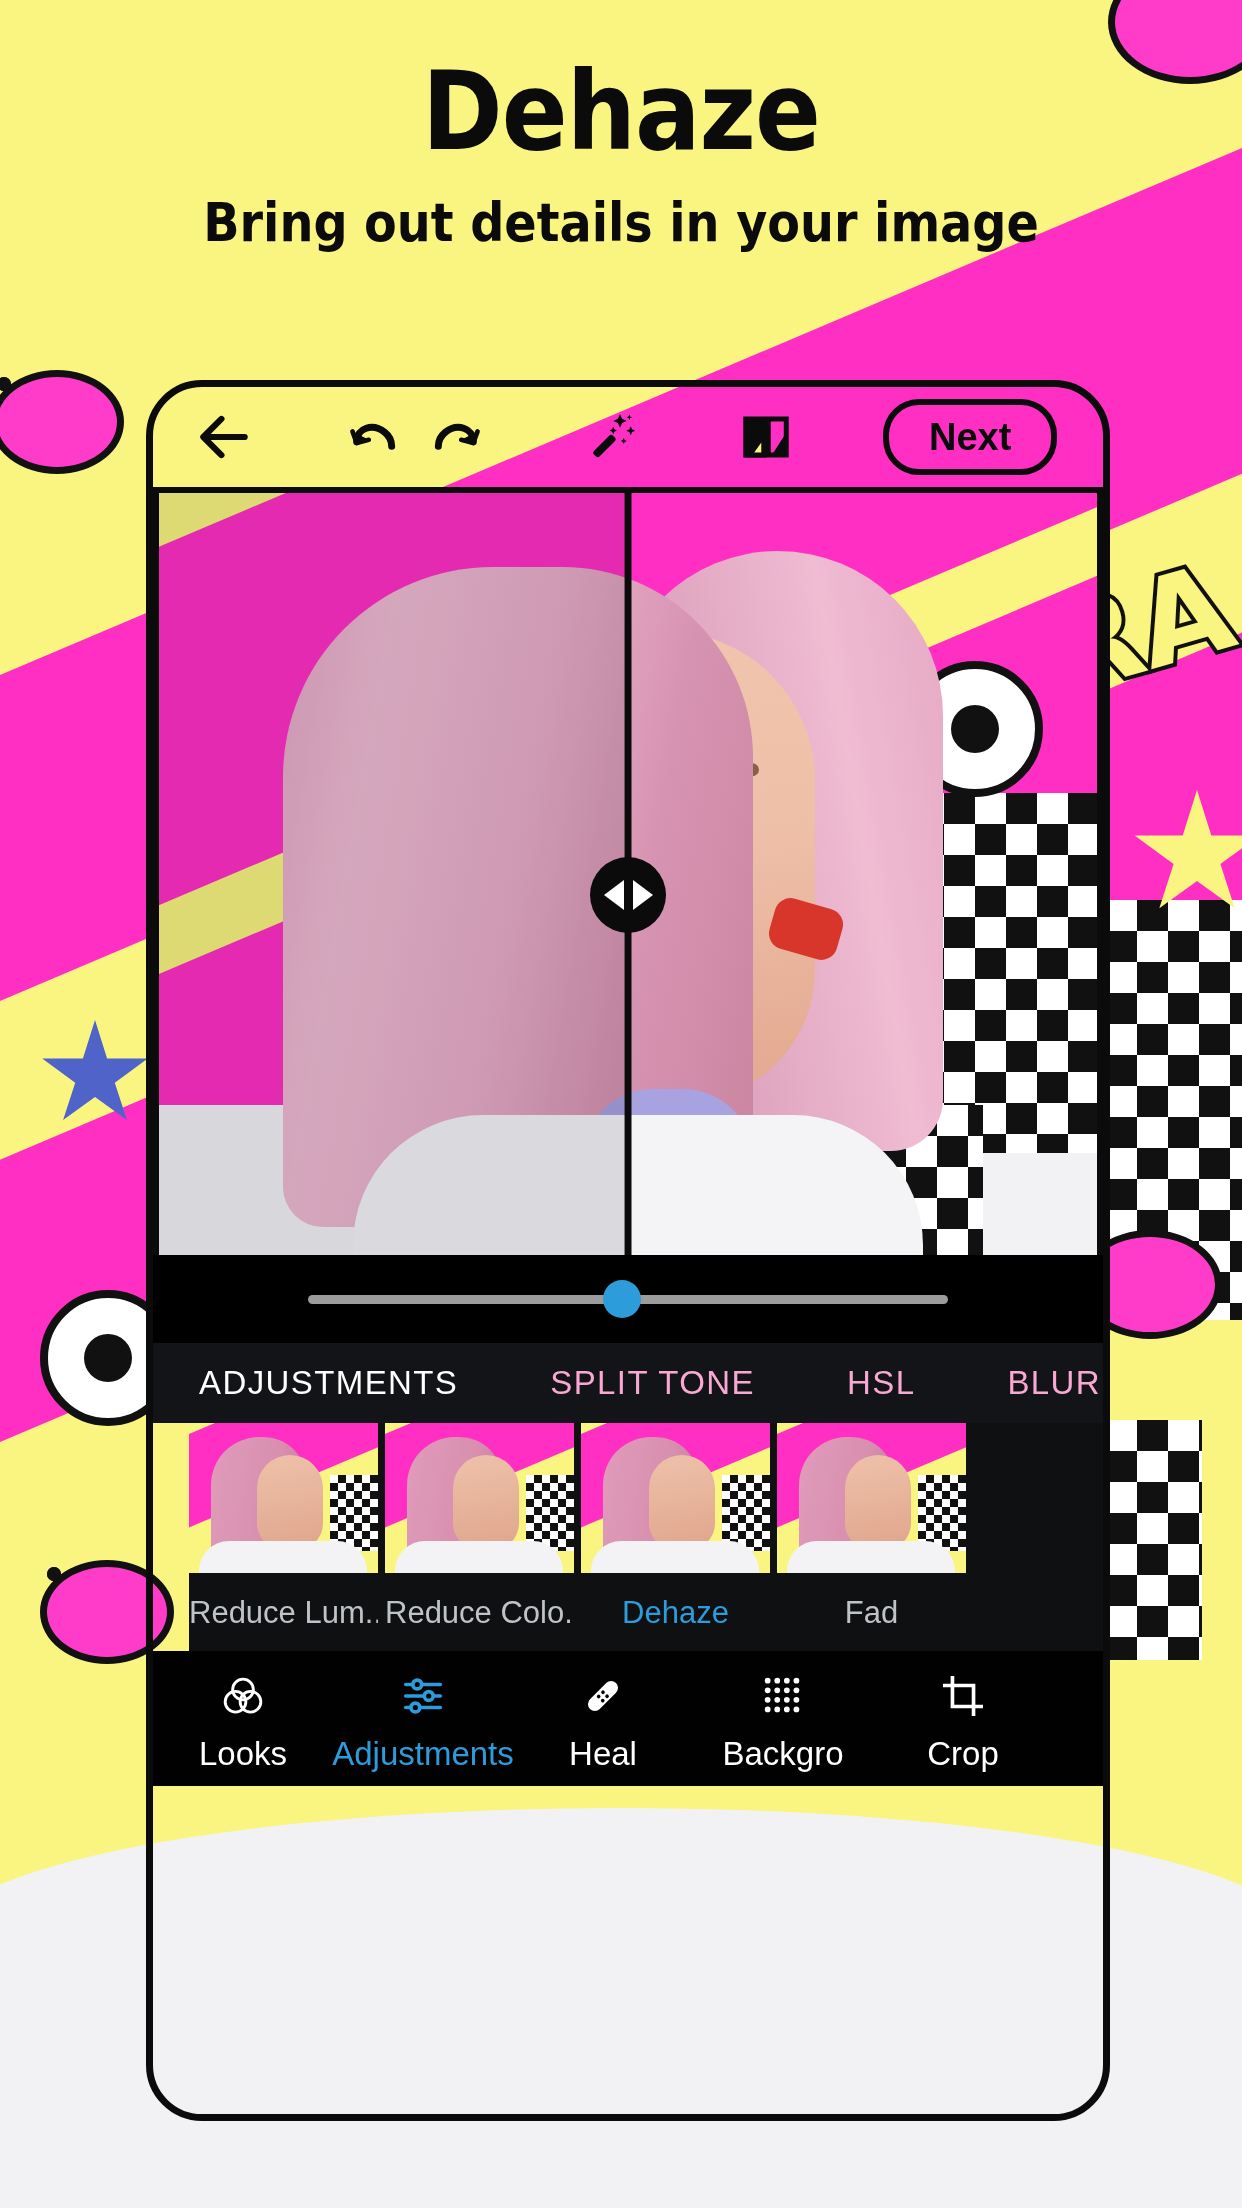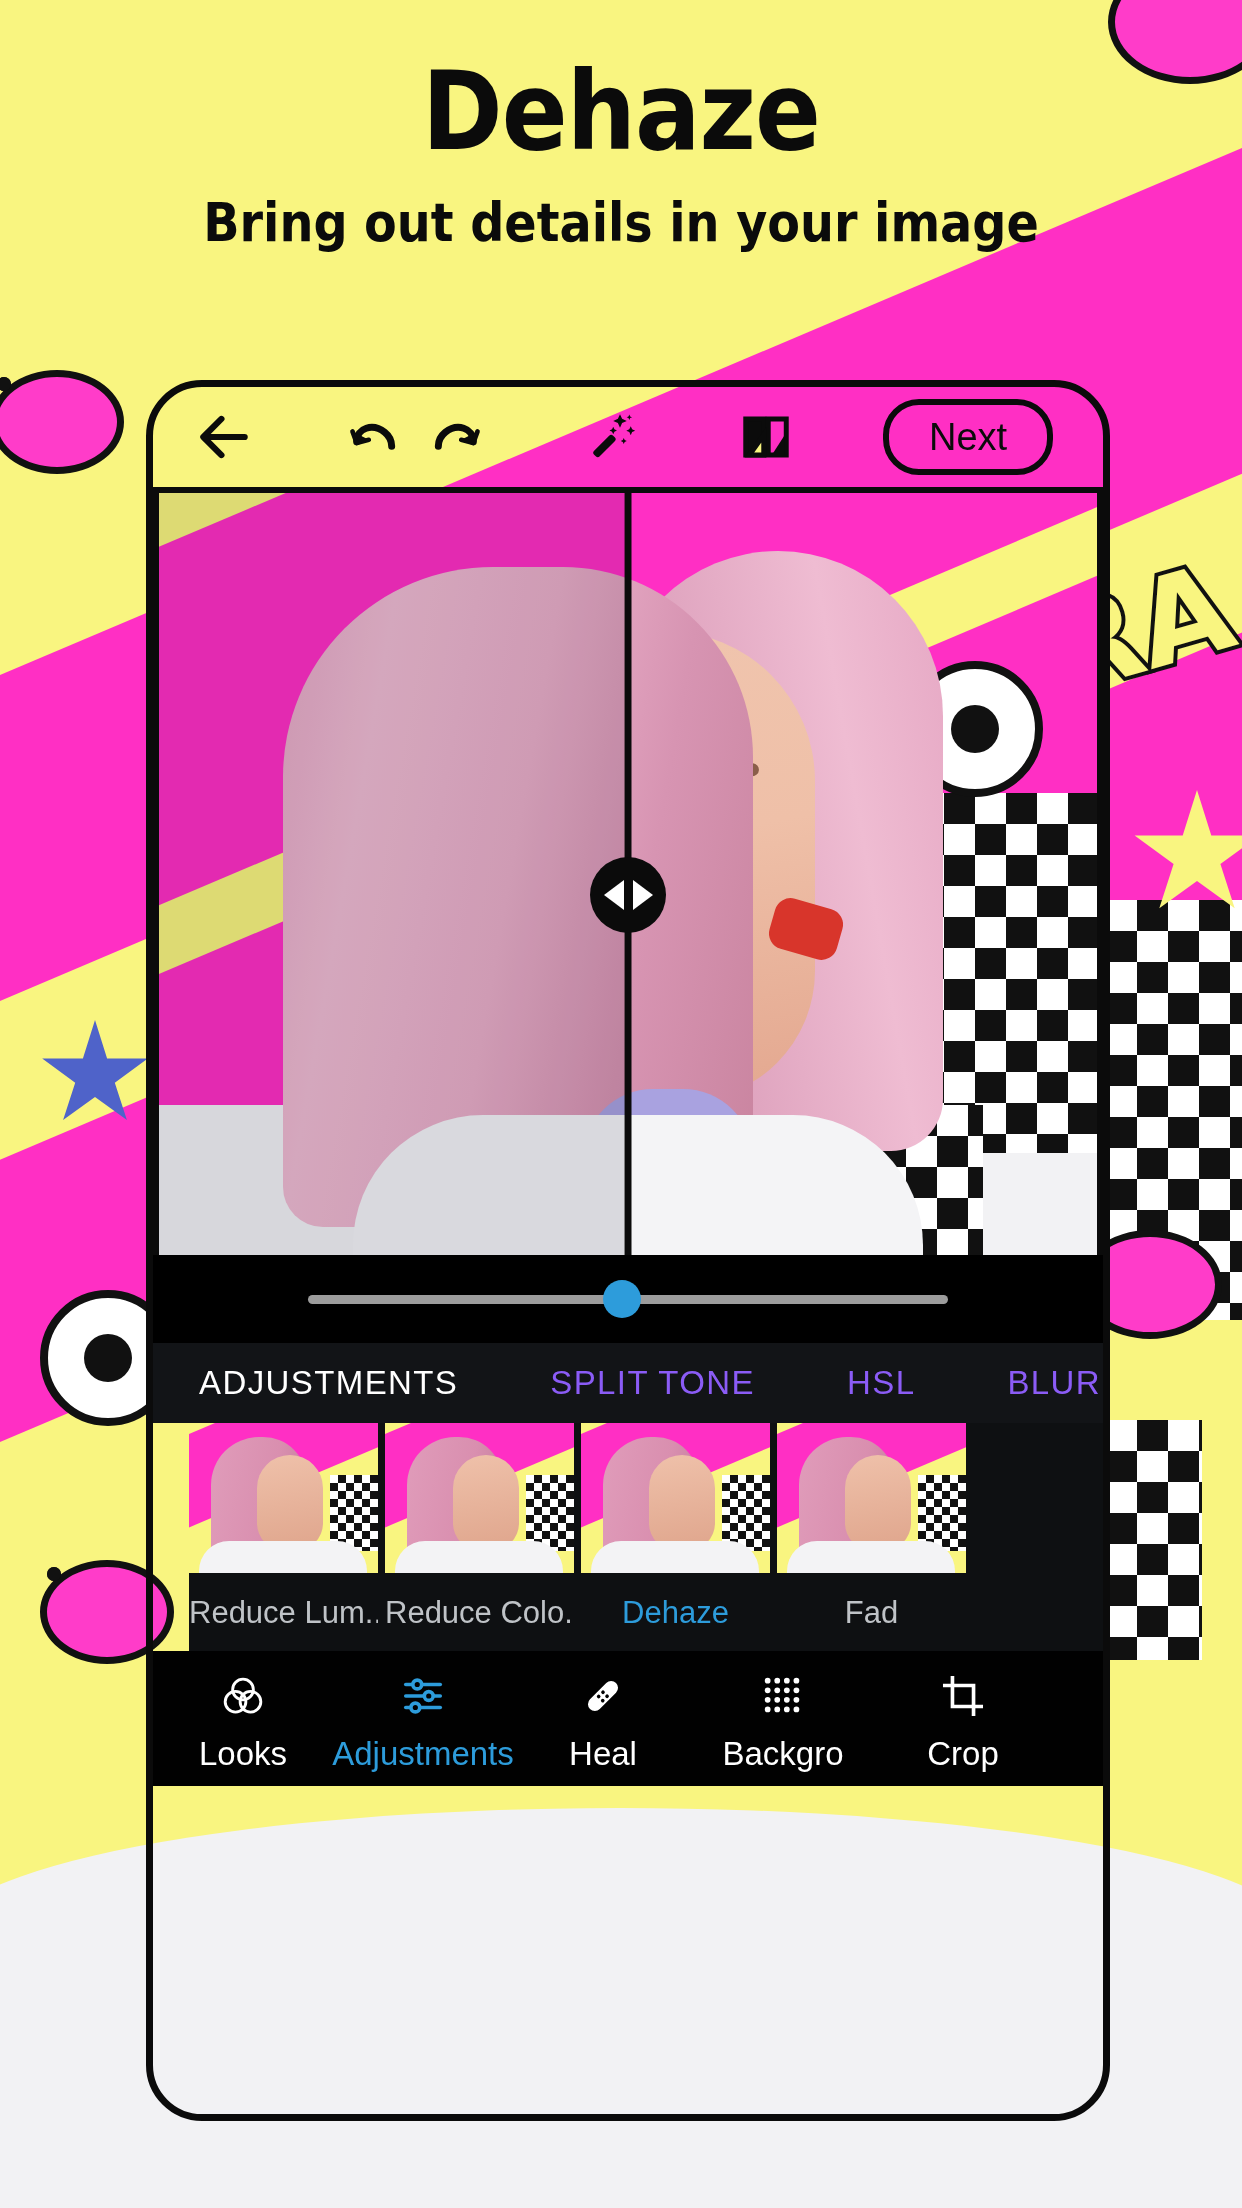--- a/index.html
+++ b/index.html
@@ -81,21 +81,21 @@
     background:transparent;
   }
   #toolbar .tb-icon{display:flex;align-items:center;justify-content:center;color:#0B0B0B;}
   #tb-back{margin-left:38px;width:66px;height:66px;}
   #tb-undo{margin-left:86px;width:60px;height:60px;}
   #tb-redo{margin-left:24px;width:60px;height:60px;}
   #tb-magic{margin-left:96px;width:60px;height:60px;}
   #tb-compare{margin-left:94px;width:58px;height:58px;}
   #tb-next{
     margin-left:88px;height:64px;padding:0 40px;border:6px solid #0B0B0B;border-radius:36px;
-    background:transparent;color:#0B0B0B;font-size:38px;font-weight:400;
+    background:transparent;color:#0B0B0B;font-size:38px;font-weight:700;
     display:flex;align-items:center;justify-content:center;
     font-family:"Liberation Sans",sans-serif;cursor:pointer;
   }
 
   
   #canvas{
     position:relative;width:100%;height:762px;overflow:hidden;background:#F9F580;
     border-top:6px solid #0B0B0B;
   }
   #canvas-bg{position:absolute;inset:0;overflow:hidden;}
@@ -163,21 +163,21 @@
     position:absolute;top:50%;width:38px;height:38px;border-radius:50%;
     background:#2D9CDB;transform:translate(-50%,-50%);cursor:pointer;
   }
 
   
   #tabs{
     width:100%;height:80px;background:#121417;display:flex;align-items:center;
     overflow:hidden;
   }
   .tab{
-    flex:0 0 auto;font-size:33px;letter-spacing:1.4px;color:#8b5cf6;
+    flex:0 0 auto;font-size:33px;letter-spacing:1.4px;color:#f9a8d4;
     padding:0 46px;white-space:nowrap;cursor:pointer;
   }
   .tab.active{color:#FFFFFF;}
 
   
   #filmstrip{width:100%;height:228px;background:#0E1012;display:flex;align-items:flex-start;overflow:hidden;margin-left:36px;}
   .film-item{flex:0 0 auto;width:189px;margin-right:7px;cursor:pointer;}
   .film-thumb{position:relative;width:189px;height:150px;overflow:hidden;background:#F9F580;}
   .ft-band{position:absolute;left:-40px;top:28px;width:360px;height:86px;background:#FF2FC4;transform:rotate(-23deg);transform-origin:left top;}
   .ft-hair{position:absolute;left:22px;top:14px;width:96px;height:128px;background:linear-gradient(100deg,#E09CBA,#D98FAF 60%,#C07C9B);border-radius:48px 44px 8px 8px;}

